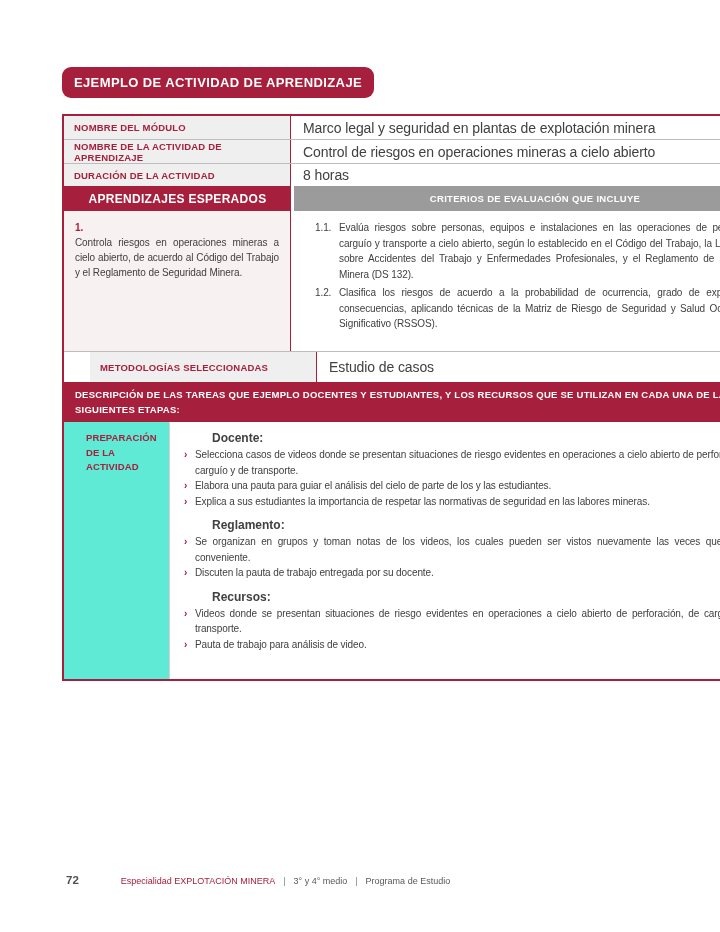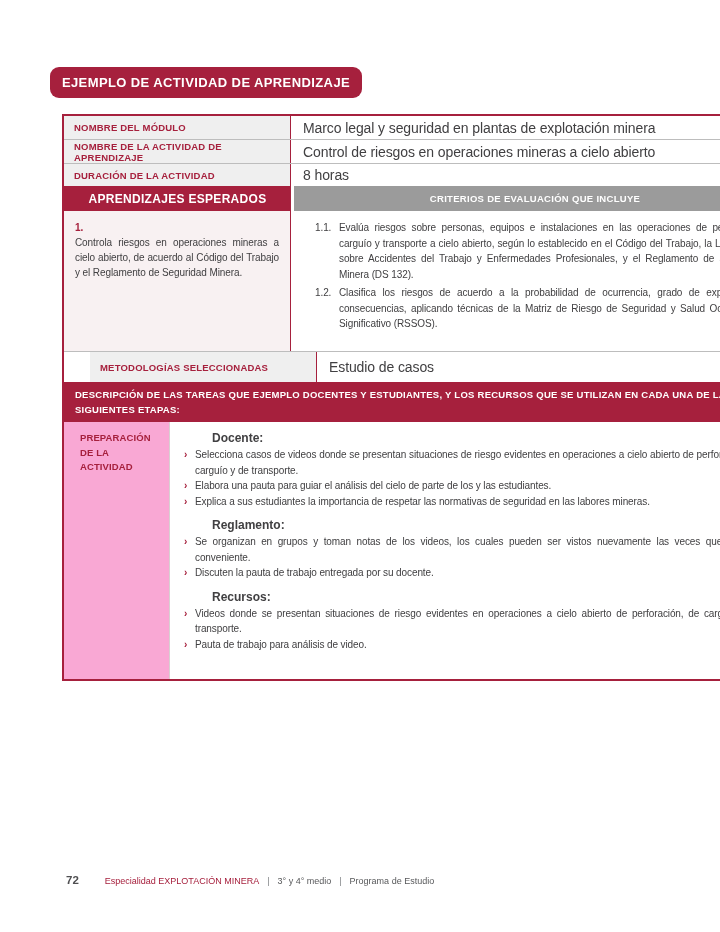--- a/index.html
+++ b/index.html
@@ -3,21 +3,21 @@
 <meta charset="utf-8">
 <style>
   * { margin:0; padding:0; box-sizing:border-box; }
   html,body { width:720px; height:932px; background:#ffffff; }
   body { font-family:"Liberation Sans","DejaVu Sans",sans-serif; color:#414042; position:relative; }
 
   .page { position:absolute; inset:0; background:#fff; }
 
   
   .badge {
-    position:absolute; left:50px; top:67px; width:312px; height:31px;
+    position:absolute; left:62px; top:67px; width:312px; height:31px;
     background:#A6203D; border-radius:9px;
     display:flex; align-items:center; justify-content:center;
     color:#fff; font-weight:bold; font-size:13px; letter-spacing:.4px;
   }
 
   
   .tbl {
     position:absolute; left:62px; top:114px; width:716px;
     border:2px solid #A6203D; background:#fff;
   }
@@ -63,43 +63,43 @@
   .r-meth { height:30px;margin-left:26px; }
 
   .r-desc {
     min-height:40px; background:#A6203D; color:#fff;
     font-weight:bold; font-size:9.5px; letter-spacing:.25px; line-height:1.6;
     padding:5px 11px; display:block;
   }
 
   .r-stage { height:257px; }
   .stage-lbl {
-    width:106px; flex:0 0 106px; background:#f9a8d4; color:#A6203D;
+    width:106px; flex:0 0 106px; background:#5eead4; color:#A6203D;
     font-weight:bold; font-size:9.5px; line-height:1.5; letter-spacing:.1px;
-    padding:9px 16px; border-right:1px solid #D8D0D1;
+    padding:9px 22px; border-right:1px solid #D8D0D1;
   }
   .stage-content { flex:1; padding:9px 14px 0 14px; overflow:hidden; }
   .sec { margin-bottom:9px; }
   .sec-title { font-weight:bold; font-size:12px; color:#414042; margin-bottom:2px;padding-left:28px; }
   .bullet { display:flex; font-size:10px; line-height:1.55; letter-spacing:-.1px; }
   .bullet .mark { flex:0 0 11px; color:#A6203D; font-weight:bold; }
   .bullet .btxt { flex:1; text-align:justify; color:#414042; }
 
   .tri {
     position:absolute; right:26px; bottom:5px; width:0; height:0;
     border-left:8px solid transparent; border-right:8px solid transparent;
     border-top:8px solid #A6203D;
   }
 
   
   .footer {
     position:absolute; left:66px; top:874px; width:600px;
     display:flex; align-items:baseline; font-size:9px; color:#58595B;
   }
-  .footer .pnum { font-size:11.5px; font-weight:bold; color:#4f4f51; margin-right:26px; }
+  .footer .pnum { font-size:11.5px; font-weight:bold; color:#4f4f51; margin-right:42px; }
   .footer .spec { color:#A6203D; }
   .footer .sep { margin:0 8px; color:#808285; }
 </style>
 </head>
 <body>
 
 <div class="page">
 
   <div class="badge">EJEMPLO DE ACTIVIDAD DE APRENDIZAJE</div>
 

